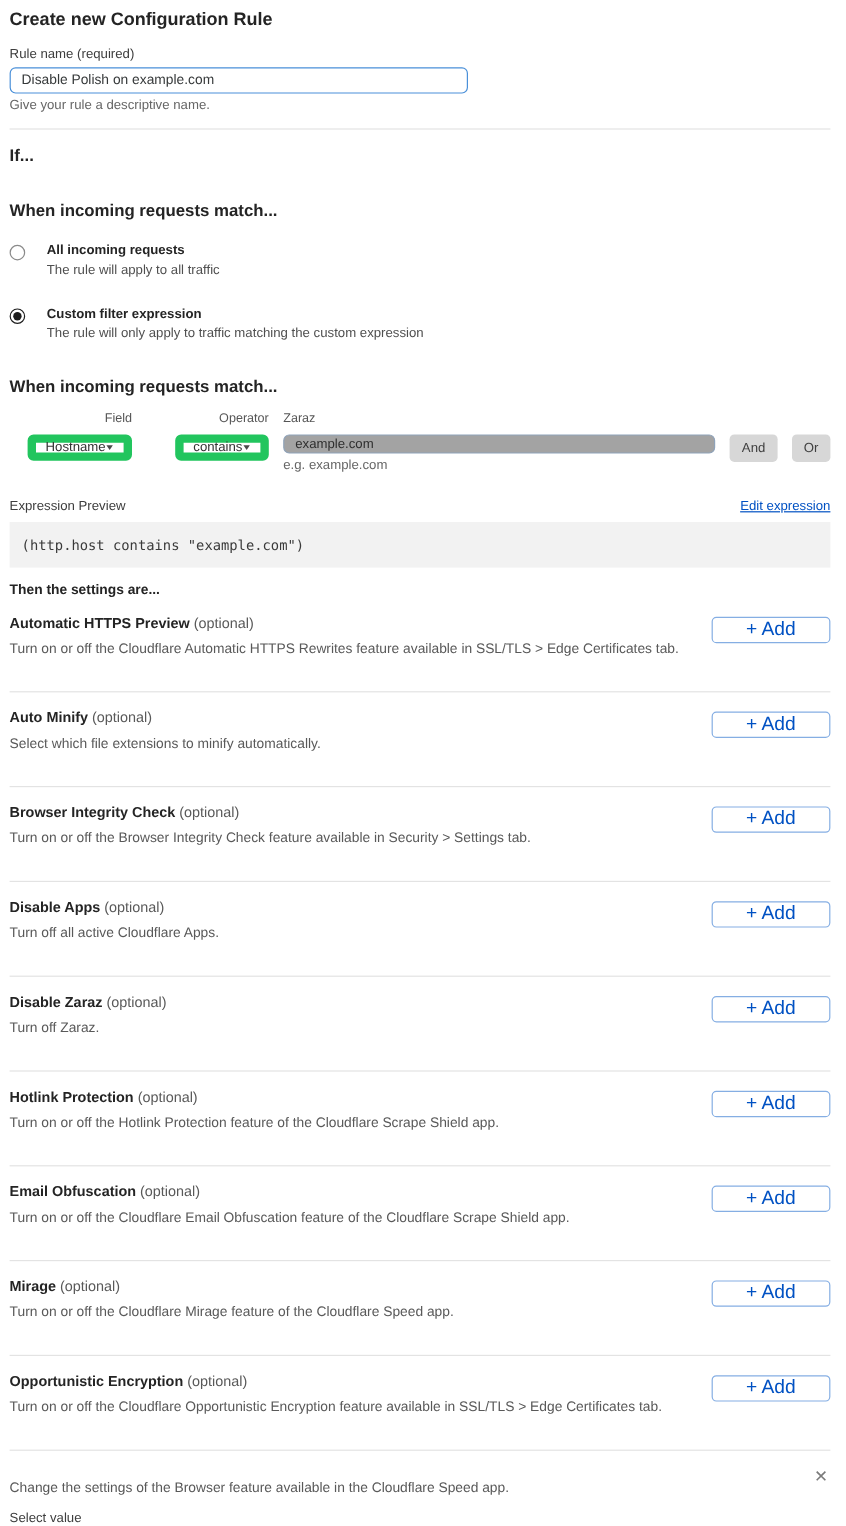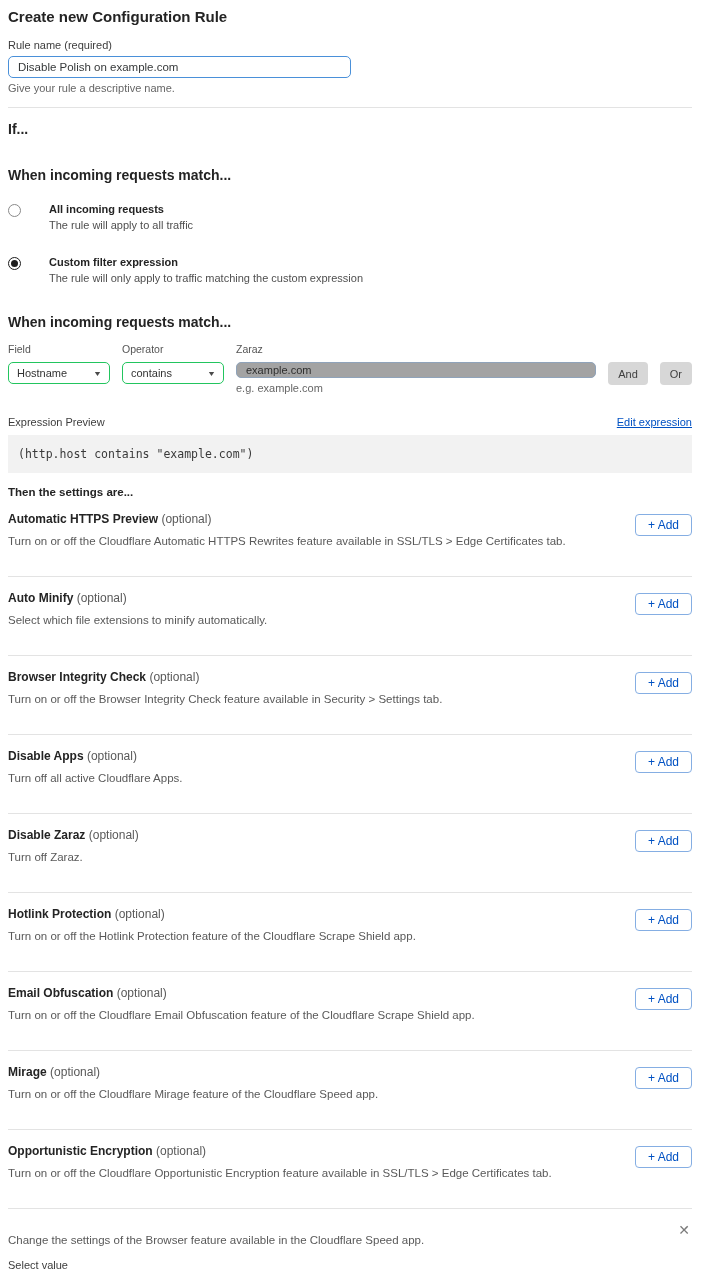--- a/index.html
+++ b/index.html
@@ -10,51 +10,51 @@
     color: #36393a;
     font-family: "Liberation Sans", sans-serif;
     font-size: 12px;
   }
   .container { padding: 8px 13px 10px 8px; }
 
   .page-title { font-size: 15px; font-weight: bold; color: #242424; margin: 0; }
 
   .field-label { font-size: 11px; color: #3d3d3d; margin-top: 14px; }
   .rule-input {
-    display: block; margin-top: 5px; width: 343px; height: 22px;
+    display: block; margin-top: 5px; width: 382px; height: 22px;
     border: 1px solid #4a90d9; border-radius: 5px; padding: 0 9px;
     font-size: 11.5px; color: #36393a; background: #fff; outline: none;
   }
   .hint { font-size: 11px; color: #666; margin-top: 4px; }
 
   .divider { border: none; border-top: 1px solid #e3e3e3; margin: 13px 0 0 0; }
 
   .if-heading { font-size: 14px; font-weight: bold; margin: 13px 0 0; color: #242424; }
   .bold-label { font-size: 14px; font-weight: bold; margin-top: 30px; color: #242424; }
 
-  .radio-option { display: flex; gap: 28px; margin-top: 20px; cursor: pointer; }
+  .radio-option { display: flex; gap: 18px; margin-top: 20px; cursor: pointer; }
   .radio-option + .radio-option { margin-top: 25px; }
   .radio-circle {
     width: 13px; height: 13px; border: 1px solid #8a8a8a; border-radius: 50%;
     margin-top: 1px; flex: none; position: relative; background: #fff;
   }
   .radio-circle.selected { border-color: #1d1d1d; }
   .radio-circle.selected::after {
     content: ""; position: absolute; inset: 2px; background: #1d1d1d; border-radius: 50%;
   }
   .radio-label { font-size: 11px; font-weight: bold; color: #242424; }
   .radio-desc { font-size: 11px; color: #4f4f4f; margin-top: 4px; }
 
   .builder { display: flex; gap: 12px; margin-top: 13px; }
   .col { display: flex; flex-direction: column; }
-  .col-field, .col-operator { width: 102px; }
+  .col-field, .col-operator { width: 102px; align-items: flex-end; }
   .col-value { flex: 1; }
   .col-label { font-size: 10.5px; color: #555; height: 12px; margin-bottom: 7px; }
   .select-box {
-    height: 22px; border: 1px solid #22c55e; border-radius: 5px; background: #fff;
+    height: 22px; border: 7px solid #22c55e; border-radius: 5px; background: #fff;
     display: flex; align-items: center; justify-content: space-between;
     padding: 0 8px; font-size: 11px; color: #333; cursor: pointer;
   }
   .caret { font-size: 7px; color: #4a4a4a; transform: scaleX(1.3); }
   .value-input {
     height: 16px; width: 100%; border: 1px solid #8fa3ba; border-radius: 5px;
     background: #a3a3a3; padding: 0 9px; font-size: 11px; color: #2e2e2e; outline: none;
   }
   .gray-btn {
     height: 23px; padding: 0 10px; background: #d7d7d7; border: none;
@@ -73,22 +73,22 @@
   .then-heading { font-size: 11.5px; font-weight: bold; margin-top: 13px; color: #242424; }
 
   .setting {
     display: flex; justify-content: space-between; align-items: flex-start;
     height: 79px; padding-top: 14px; border-bottom: 1px solid #e3e3e3;
   }
   .setting-name { font-size: 12px; font-weight: bold; color: #242424; }
   .optional { font-weight: normal; color: #595959; }
   .setting-desc { font-size: 11.5px; color: #595959; margin-top: 9px; }
   .add-btn {
-    height: 22px; padding: 0 12px; background: #fff; border: 1px solid #85aee3;
-    border-radius: 4px; color: #0051c3; font-size: 12px; margin-top: 2px;
+    height: 22px; padding: 0 28px; background: #fff; border: 1px solid #85aee3;
+    border-radius: 4px; color: #0051c3; font-size: 16px; margin-top: 2px;
     cursor: pointer; flex: none;
   }
 
   .polish { position: relative; padding-top: 16px; }
   .close-icon {
     position: absolute; top: 14px; right: 2px; color: #7a7a7a;
     font-size: 14px; line-height: 14px; cursor: pointer;
   }
   .polish-select { margin-top: 7px; width: 200px; }
 </style>

